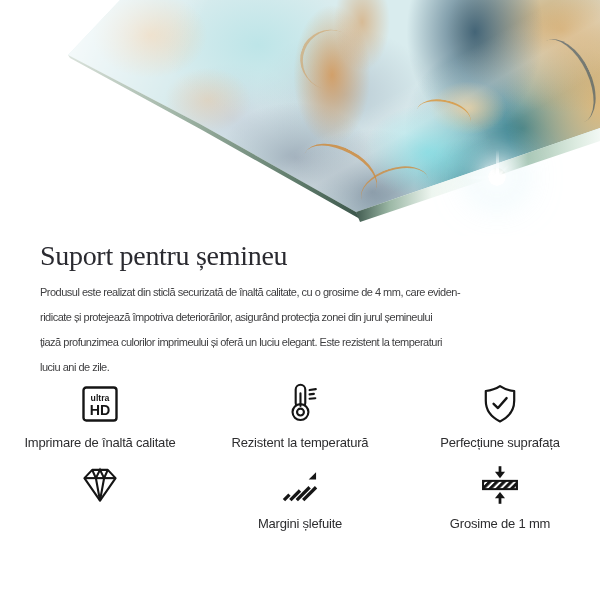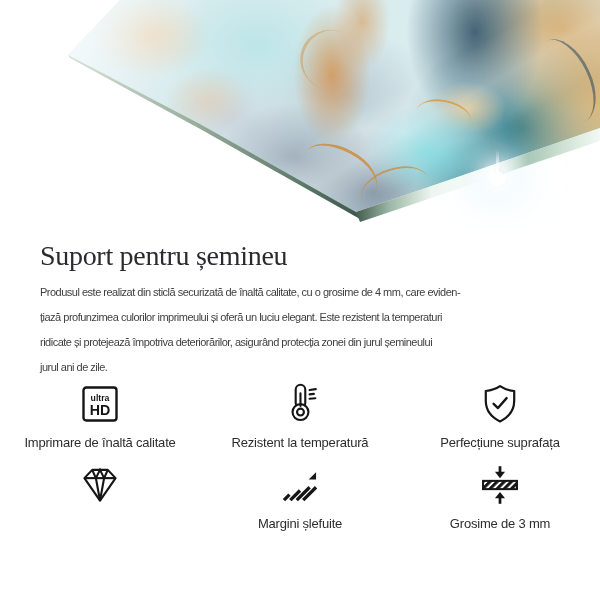--- a/index.html
+++ b/index.html
@@ -91,23 +91,23 @@
         <i class="core"></i>
     </div>
   </div>
 
   <div class="content">
     <h1 class="title">
       <span>Suport pentru șemineu</span>
     </h1>
     <p class="desc">
       <span>Produsul este realizat din sticlă securizată de înaltă calitate, cu o grosime de 4 mm, care eviden-</span>
+      <span>ridicate și protejează împotriva deteriorărilor, asigurând protecția zonei din jurul șemineului</span>
       <span>țiază profunzimea culorilor imprimeului și oferă un luciu elegant. Este rezistent la temperaturi</span>
-      <span>ridicate și protejează împotriva deteriorărilor, asigurând protecția zonei din jurul șemineului</span>
-      <span>jurul ani de zile.</span>
+      <span>luciu ani de zile.</span>
     </p>
   </div>
 
   <div class="features">
 
     <div class="feature">
       <div class="icon-box">
         <svg width="44" height="44" viewBox="0 0 48 48" fill="none" stroke="currentColor">
           <rect x="6" y="6" width="36" height="36" rx="3" stroke-width="2.6"></rect>
           <text x="24" y="20.5" text-anchor="middle" font-size="9.5" font-weight="700" fill="currentColor" stroke="none">ultra</text>
@@ -173,17 +173,17 @@
               <rect width="2.8" height="5.5" fill="currentColor"></rect>
             </pattern>
           </defs>
           <line x1="24" y1="3.5" x2="24" y2="10" stroke-width="3"></line>
           <path d="M18.5 9.5 H29.5 L24 16.5 Z" fill="currentColor" stroke="none"></path>
           <rect x="5.5" y="19.5" width="37" height="9" fill="url(#hatch)" stroke-width="2.2"></rect>
           <path d="M18.5 38.5 H29.5 L24 31.5 Z" fill="currentColor" stroke="none"></path>
           <line x1="24" y1="44.5" x2="24" y2="38" stroke-width="3"></line>
         </svg>
       </div>
-      <div class="flabel">Grosime de 3 mm</div>
+      <div class="flabel">Grosime de 1 mm</div>
     </div>
 
   </div>
 </div>
 
 </body></html>

